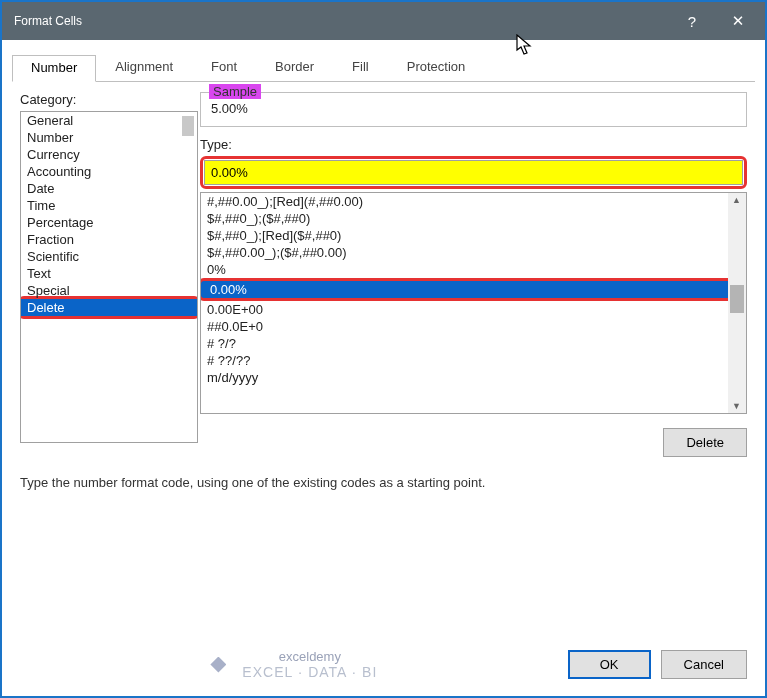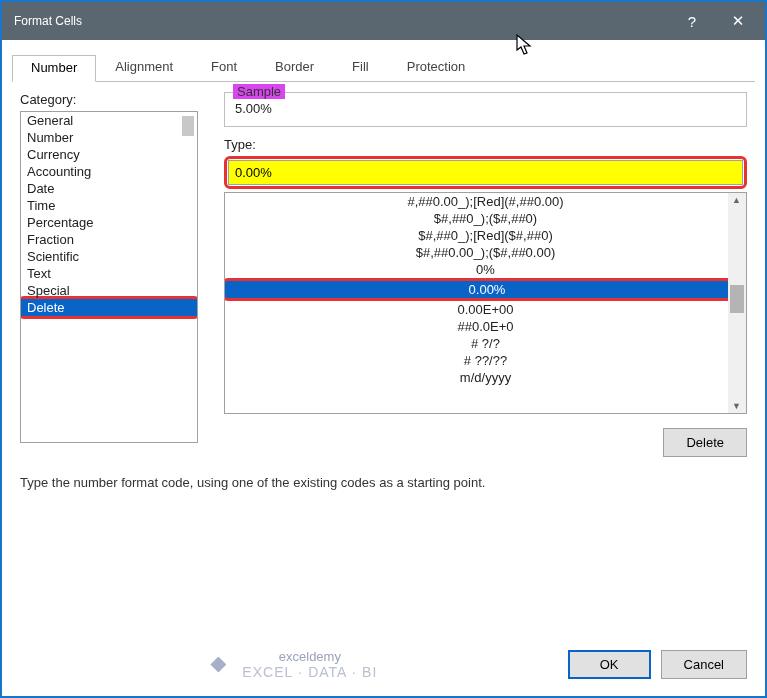--- a/index.html
+++ b/index.html
@@ -7,42 +7,42 @@
 
 .titlebar { height: 38px; background: #5a6770; color: #fff; display: flex; align-items: center; padding: 0 4px 0 12px; }
 .titlebar .title { flex: 1; font-size: 12px; }
 .titlebar .btn { width: 46px; height: 38px; display: flex; align-items: center; justify-content: center; cursor: pointer; }
 .titlebar .btn span { color: #fff; font-size: 15px; }
 
 .tabs { display: flex; border-bottom: 1px solid #bfbfbf; margin: 14px 10px 0 10px; height: 28px; }
 .tab { padding: 4px 18px; border: 1px solid transparent; border-bottom: none; cursor: pointer; color: #444; }
 .tab.active { border: 1px solid #bfbfbf; border-bottom: 1px solid #fff; background: #fff; color: #000; position: relative; top: 1px; }
 
-.content { padding: 10px 18px 0 18px; display: flex; gap: 26px; }
+.content { padding: 10px 18px 0 18px; display: flex; gap: 2px; }
 
 .left { width: 178px; }
 .left label { display: block; margin-bottom: 4px; color: #222; }
 .catlist { border: 1px solid #a0a0a0; background: #fff; height: 332px; position: relative; overflow: hidden; }
 .catlist .scroll { position: absolute; top: 4px; right: 3px; width: 12px; height: 20px; background: #c8c8c8; }
 .catlist .item { padding: 1px 6px; cursor: pointer; color: #222; }
 .catlist .item.selected { background: #0a64c8; color: #fff; }
 .catlist .hlred { border: 3px solid #e63232; border-radius: 6px; margin: -3px; }
 
 .right { flex: 1; }
 .fieldset { border: 1px solid #bfbfbf; padding: 8px 10px 10px 10px; margin-bottom: 10px; position: relative; }
 .fieldset .legend { position: absolute; top: -9px; left: 8px; background: #d946ef; padding: 0 4px; color: #333; }
 .sample-val { color: #222; }
 
 .right label { display: block; margin: 6px 0 4px 0; color: #222; }
 .typeinput-wrap { border: 3px solid #e63232; border-radius: 6px; padding: 1px; }
 .typeinput { width: 100%; border: 1px solid #a0a0a0; background: #ffff00; color: #000; padding: 4px 6px; font-family: inherit; font-size: 13px; }
 
 .typelist-wrap { border: 1px solid #a0a0a0; margin-top: 3px; height: 222px; background: #fff; position: relative; overflow: hidden; }
 .typelist { padding: 0; }
-.typelist .row { padding: 1px 6px; color: #222; cursor: pointer; text-align: center; }
+.typelist .row { padding: 1px 6px; color: #222; cursor: pointer; }
 .typelist .row.sel { background: #0a64c8; color: #fff; }
 .typelist .row.sel-frame { border: 3px solid #e63232; border-radius: 6px; margin: 0 -3px; padding-left: 9px; }
 .typelist-scroll { position: absolute; right: 0; top: 0; width: 18px; height: 100%; background: #f0f0f0; }
 .typelist-scroll .thumb { position: absolute; top: 92px; left: 2px; width: 14px; height: 28px; background: #b4b4b4; }
 .typelist-scroll .arrow { position: absolute; left: 4px; color: #666; font-size: 9px; }
 
 .delete-row { text-align: right; margin-top: 14px; }
 .btn-std { border: 1px solid #a0a0a0; background: #e1e1e1; padding: 6px 22px; font-family: inherit; cursor: pointer; }
 .helptext { margin: 18px 18px 0 18px; color: #333; }
 

